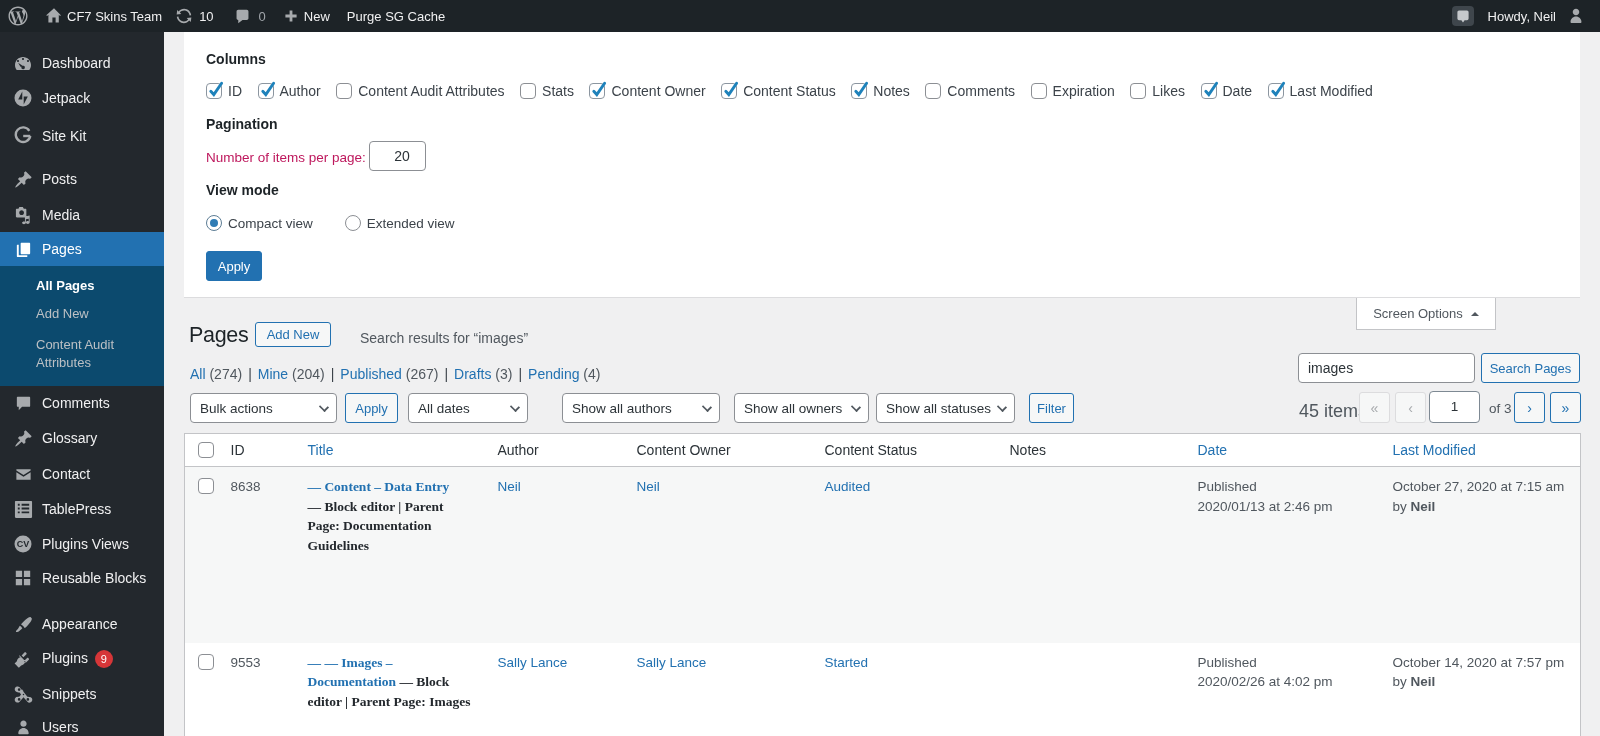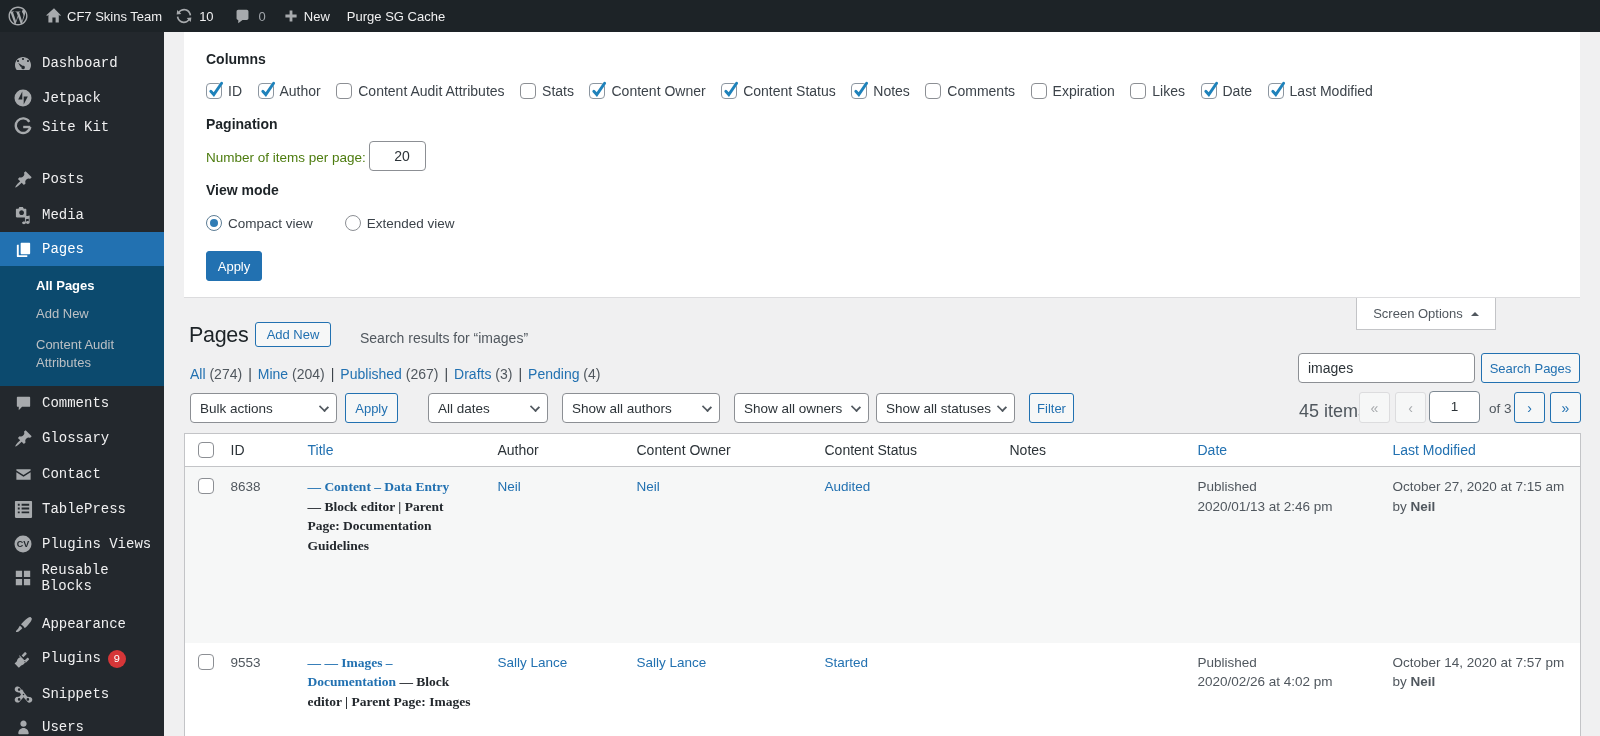--- a/index.html
+++ b/index.html
@@ -10,21 +10,21 @@
 #adminbar { position:absolute; left:0; top:0; width:1600px; height:32px; background:#1d2327; color:#f0f0f1; z-index:50; }
 #adminbar .lft { position:absolute; left:0; top:0; height:32px; display:flex; align-items:center; }
 #adminbar .item { display:flex; align-items:center; height:32px; padding:0 9px; color:#f0f0f1; font-size:13px; }
 #adminbar svg { display:block; }
 #ab-right { position:absolute; right:8px; top:0; height:32px; display:flex; align-items:center; }
 
 
 #sidebar { position:absolute; left:0; top:32px; width:164px; height:704px; background:#23282d; z-index:40; }
 .mi { position:absolute; left:0; width:164px; height:34px; display:flex; align-items:center; color:#f0f0f1; font-size:14px; }
 .mi .mic { width:20px; height:20px; margin-left:13px; display:flex; align-items:center; justify-content:center; }
-.mi .ml { margin-left:9px;font-family:Liberation Mono, monospace; }
+.mi .ml { margin-left:9px; }
 .mi svg { display:block; }
 .mi-active { background:#2271b1; color:#fff; }
 .mi-active:after { content:""; position:absolute; right:-8px; top:9px; border:8px solid transparent; border-right-color:#f0f0f1; }
 #submenu { position:absolute; left:0; top:234px; width:164px; height:120px; background:#0c4a6e; }
 .smi { position:absolute; left:36px; color:#bcc0c4; font-size:13px; line-height:18px; }
 .smi-cur { color:#fff; font-weight:bold; }
 .badge { display:inline-block; background:#d63638; color:#fff; border-radius:9px; min-width:18px; height:18px; line-height:18px; text-align:center; font-size:11px; margin-left:7px; }
 
 
 #panel { position:absolute; left:184px; top:32px; width:1396px; height:266px; background:#fff; border-bottom:1px solid #dcdcde; }
@@ -126,42 +126,42 @@
             <path d="M3.8 9.3 L6.8 12.6 L14.6 1.2" fill="none" stroke="#1e82bb" stroke-width="2.9" stroke-linecap="round" stroke-linejoin="miter"></path>
           </svg>
         </span>Date</span>
       <span class="cbi"><span class="cb" style="border-color:#8c96a0;">
           <svg width="20" height="20" viewBox="0 0 20 20">
             <path d="M3.8 9.3 L6.8 12.6 L14.6 1.2" fill="none" stroke="#1e82bb" stroke-width="2.9" stroke-linecap="round" stroke-linejoin="miter"></path>
           </svg>
         </span>Last Modified</span>
     </div>
   <div class="ptitle" style="top:84px;">Pagination</div>
-  <div style="position:absolute;left:22px;top:118px;font-size:13.5px;color:#4d7c0f;">Number of items per page:</div>
+  <div style="position:absolute;left:22px;top:118px;font-size:13.5px;color:#be185d;">Number of items per page:</div>
   <div id="numinput">20</div>
   <div class="ptitle" style="top:150px;">View mode</div>
   <div id="radiorow"><span class="radio" style="border:1px solid #5d7d95;position:relative;">
         <span style="position:absolute;left:3px;top:3px;width:8px;height:8px;border-radius:50%;background:#2f7cb5;"></span>
       </span>Compact view<span class="radio" style="border:1px solid #8c8f94;margin-left:32px;"></span>Extended view</div>
   <button id="applybtn" class="btn-primary">Apply</button>
 </div>
 <div id="sotab">Screen Options<span class="tri"></span></div>
 
 <div id="heading">Pages</div>
 <div id="addnew">Add New</div>
 <div id="searchsub">Search results for “images”</div>
 
 <div id="views"><a>All</a> <span class="cnt">(274)</span><span class="sep">|</span><a>Mine</a> <span class="cnt">(204)</span><span class="sep">|</span><a>Published</a> <span class="cnt">(267)</span><span class="sep">|</span><a>Drafts</a> <span class="cnt">(3)</span><span class="sep">|</span><a>Pending</a> <span class="cnt">(4)</span></div>
 
 <div id="searchbox">images</div>
 <div id="searchbtn" class="btn-sec">Search Pages</div>
 
 <div class="sel" style="left:190px;width:147px;">Bulk actions<span class="chev"></span></div>
 <button id="applybtn2" class="btn-sec">Apply</button>
-<div class="sel" style="left:428px;width:120px;">All dates<span class="chev"></span></div>
+<div class="sel" style="left:408px;width:120px;">All dates<span class="chev"></span></div>
 <div class="sel" style="left:562px;width:158px;">Show all authors<span class="chev"></span></div>
 <div class="sel" style="left:734px;width:135px;">Show all owners<span class="chev"></span></div>
 <div class="sel" style="left:876px;width:139px;">Show all statuses<span class="chev"></span></div>
 <button id="filterbtn" class="btn-sec">Filter</button>
 <div id="itemcount">45 items</div>
 <div class="pgbtn pgdis" style="left:1359px;">«</div>
 <div class="pgbtn pgdis" style="left:1395px;">‹</div>
 <div id="pginput">1</div>
 <div id="pgof">of 3</div>
 <div class="pgbtn pgact" style="left:1514px;">›</div>
@@ -239,39 +239,54 @@
         <svg width="17" height="17" viewBox="0 0 20 20" style="margin-right:8px;">
           <path fill="#a7aaad" d="M5 2h10c1.1 0 2 .9 2 2v8c0 1.1-.9 2-2 2h-5l-5 4v-4H5c-1.1 0-2-.9-2-2V4c0-1.1.9-2 2-2z"></path>
         </svg>
         <span style="color:#a0a5aa;">0</span>
       </span>
     <span class="item" style="padding:0 8px 0 10px;"><svg width="14" height="14" viewBox="0 0 20 20" style="margin-right:6px;">
           <path fill="#a7aaad" d="M12 8V2H8v6H2v4h6v6h4v-6h6V8z"></path>
         </svg>New</span>
     <span class="item" style="padding:0 8px 0 9px;text-align:center;">Purge SG Cache</span>
   </div>
+  <div id="ab-right">
+    <span class="item" style="padding:0 10px;">
+        <span style="background:#3f464c;border-radius:4px;padding:3px 3px 1px;">
+          <svg width="16" height="16" viewBox="0 0 20 20">
+            <path fill="#c6c9cc" d="M5 2h10c1.1 0 2 .9 2 2v8c0 1.1-.9 2-2 2h-3l-2 3-2-3H5c-1.1 0-2-.9-2-2V4c0-1.1.9-2 2-2z"></path>
+          </svg>
+        </span>
+      </span>
+    <span class="item" style="padding:0 4px;font-weight:400;">Howdy, Neil</span>
+    <span class="item" style="padding:0 6px;">
+        <svg width="20" height="20" viewBox="0 0 20 20">
+          <path fill="#a7aaad" d="M10 9.25c1.81 0 3.28-1.47 3.28-3.28S11.81 2.69 10 2.69 6.72 4.16 6.72 5.97 8.19 9.25 10 9.25zm0 1.31c-3.03 0-5.47 2.44-5.47 5.47 0 .6.49 1.09 1.09 1.09h8.75c.6 0 1.09-.49 1.09-1.09 0-3.03-2.44-5.47-5.47-5.47z"></path>
+        </svg>
+      </span>
+  </div>
 </div>
 <div id="sidebar">
     <div class="mi" style="top:14px;">
       <span class="mic">
         <svg width="20" height="20" viewBox="0 0 20 20">
           <path fill="#a7aaad" d="M3.76 17h12.48c1.1-1.37 1.76-3.11 1.76-5 0-4.42-3.58-8-8-8s-8 3.58-8 8c0 1.89.66 3.63 1.76 5zM9 6c0-.55.45-1 1-1s1 .45 1 1-.45 1-1 1-1-.45-1-1zM4 8c0-.55.45-1 1-1s1 .45 1 1-.45 1-1 1-1-.45-1-1zm12 0c0 .55-.45 1-1 1s-1-.45-1-1 .45-1 1-1 1 .45 1 1zm-8.54 5.66L5.13 9.77l4.44 3.01c.4-.18.86-.21 1.3-.02a1.8 1.8 0 11-2.41.9z"></path>
         </svg>
       </span>
       <span class="ml">Dashboard</span>
     </div>
     <div class="mi" style="top:49px;">
       <span class="mic">
         <svg width="20" height="20" viewBox="0 0 20 20">
           <path fill="#a7aaad" d="M10 1.5A8.5 8.5 0 1010 18.5 8.5 8.5 0 0010 1.5zM9.3 11.5H5.2L9.3 3.4v8.1zm1.4 5.1V8.5h4.1l-4.1 8.1z"></path>
         </svg>
       </span>
       <span class="ml">Jetpack</span>
     </div>
-    <div class="mi" style="top:78px;">
+    <div class="mi" style="top:87px;">
       <span class="mic">
         <svg width="20" height="20" viewBox="0 0 20 20">
           <path fill="none" stroke="#a7aaad" stroke-width="2.4" d="M16.3 4.8A7.3 7.3 0 1017.3 10"></path>
           <path stroke="#a7aaad" stroke-width="2.4" d="M10.2 10h7.1"></path>
         </svg>
       </span>
       <span class="ml">Site Kit</span>
     </div>
     <div class="mi" style="top:130px;">
       <span class="mic">

